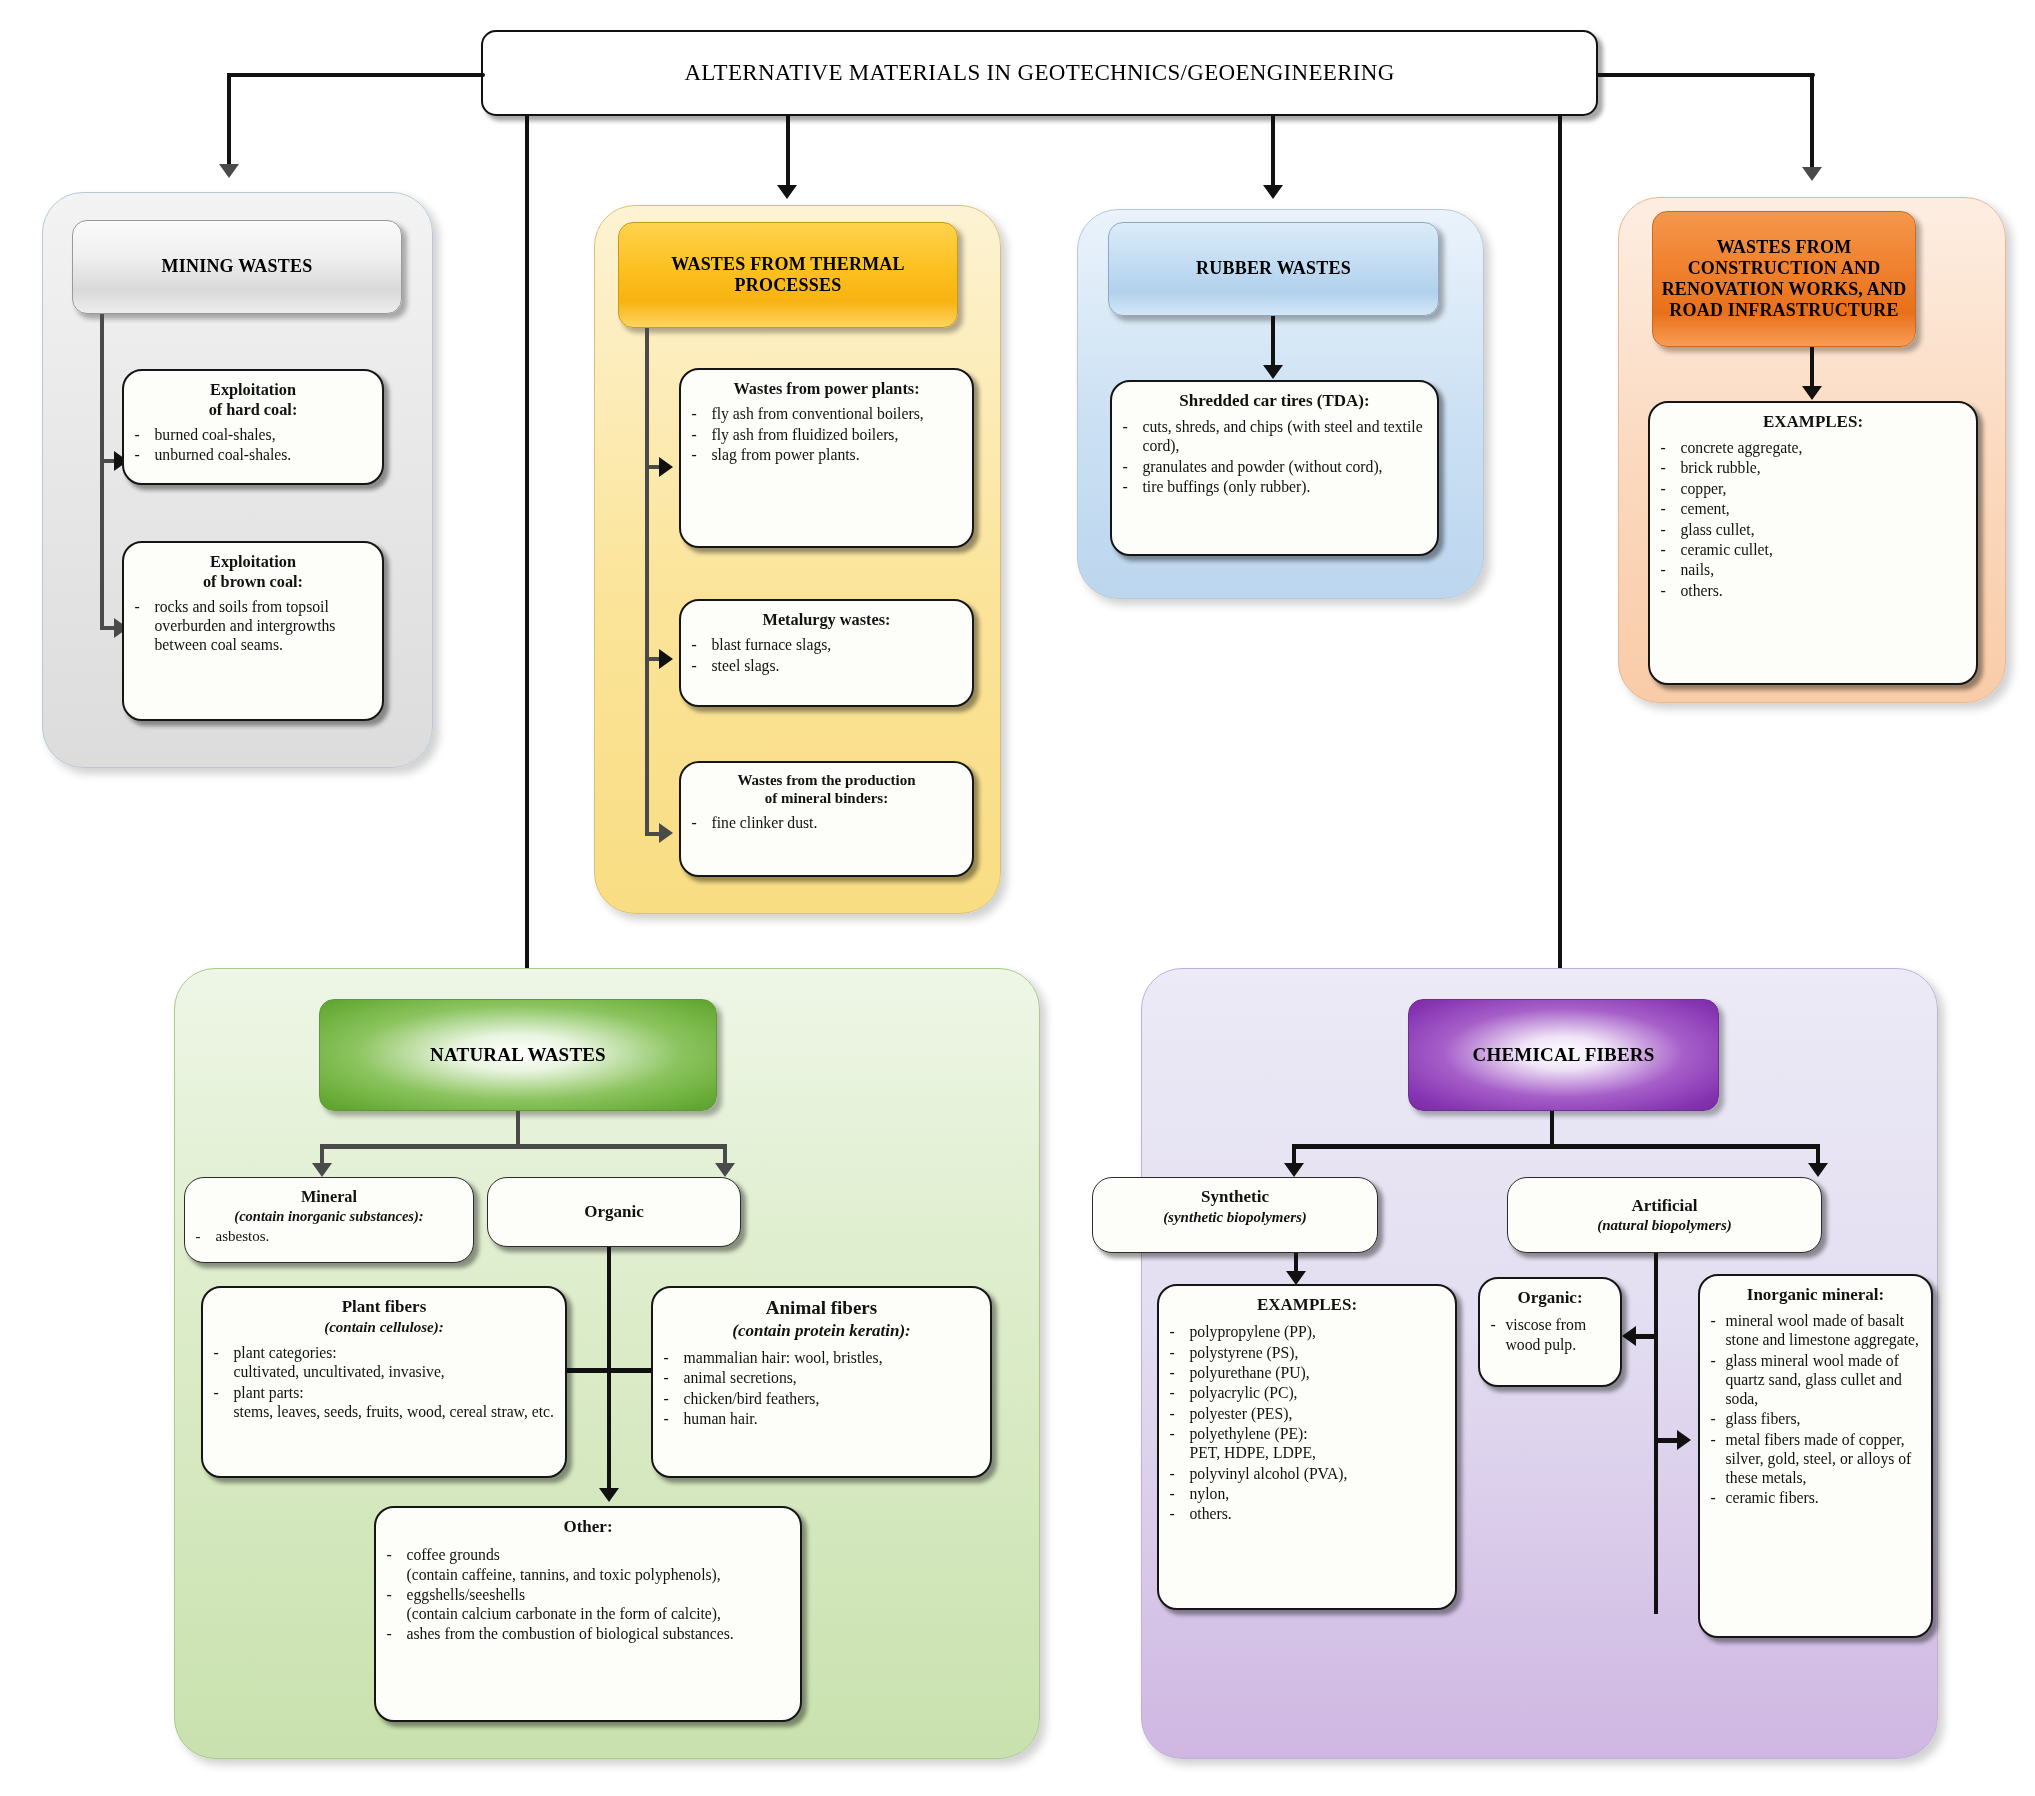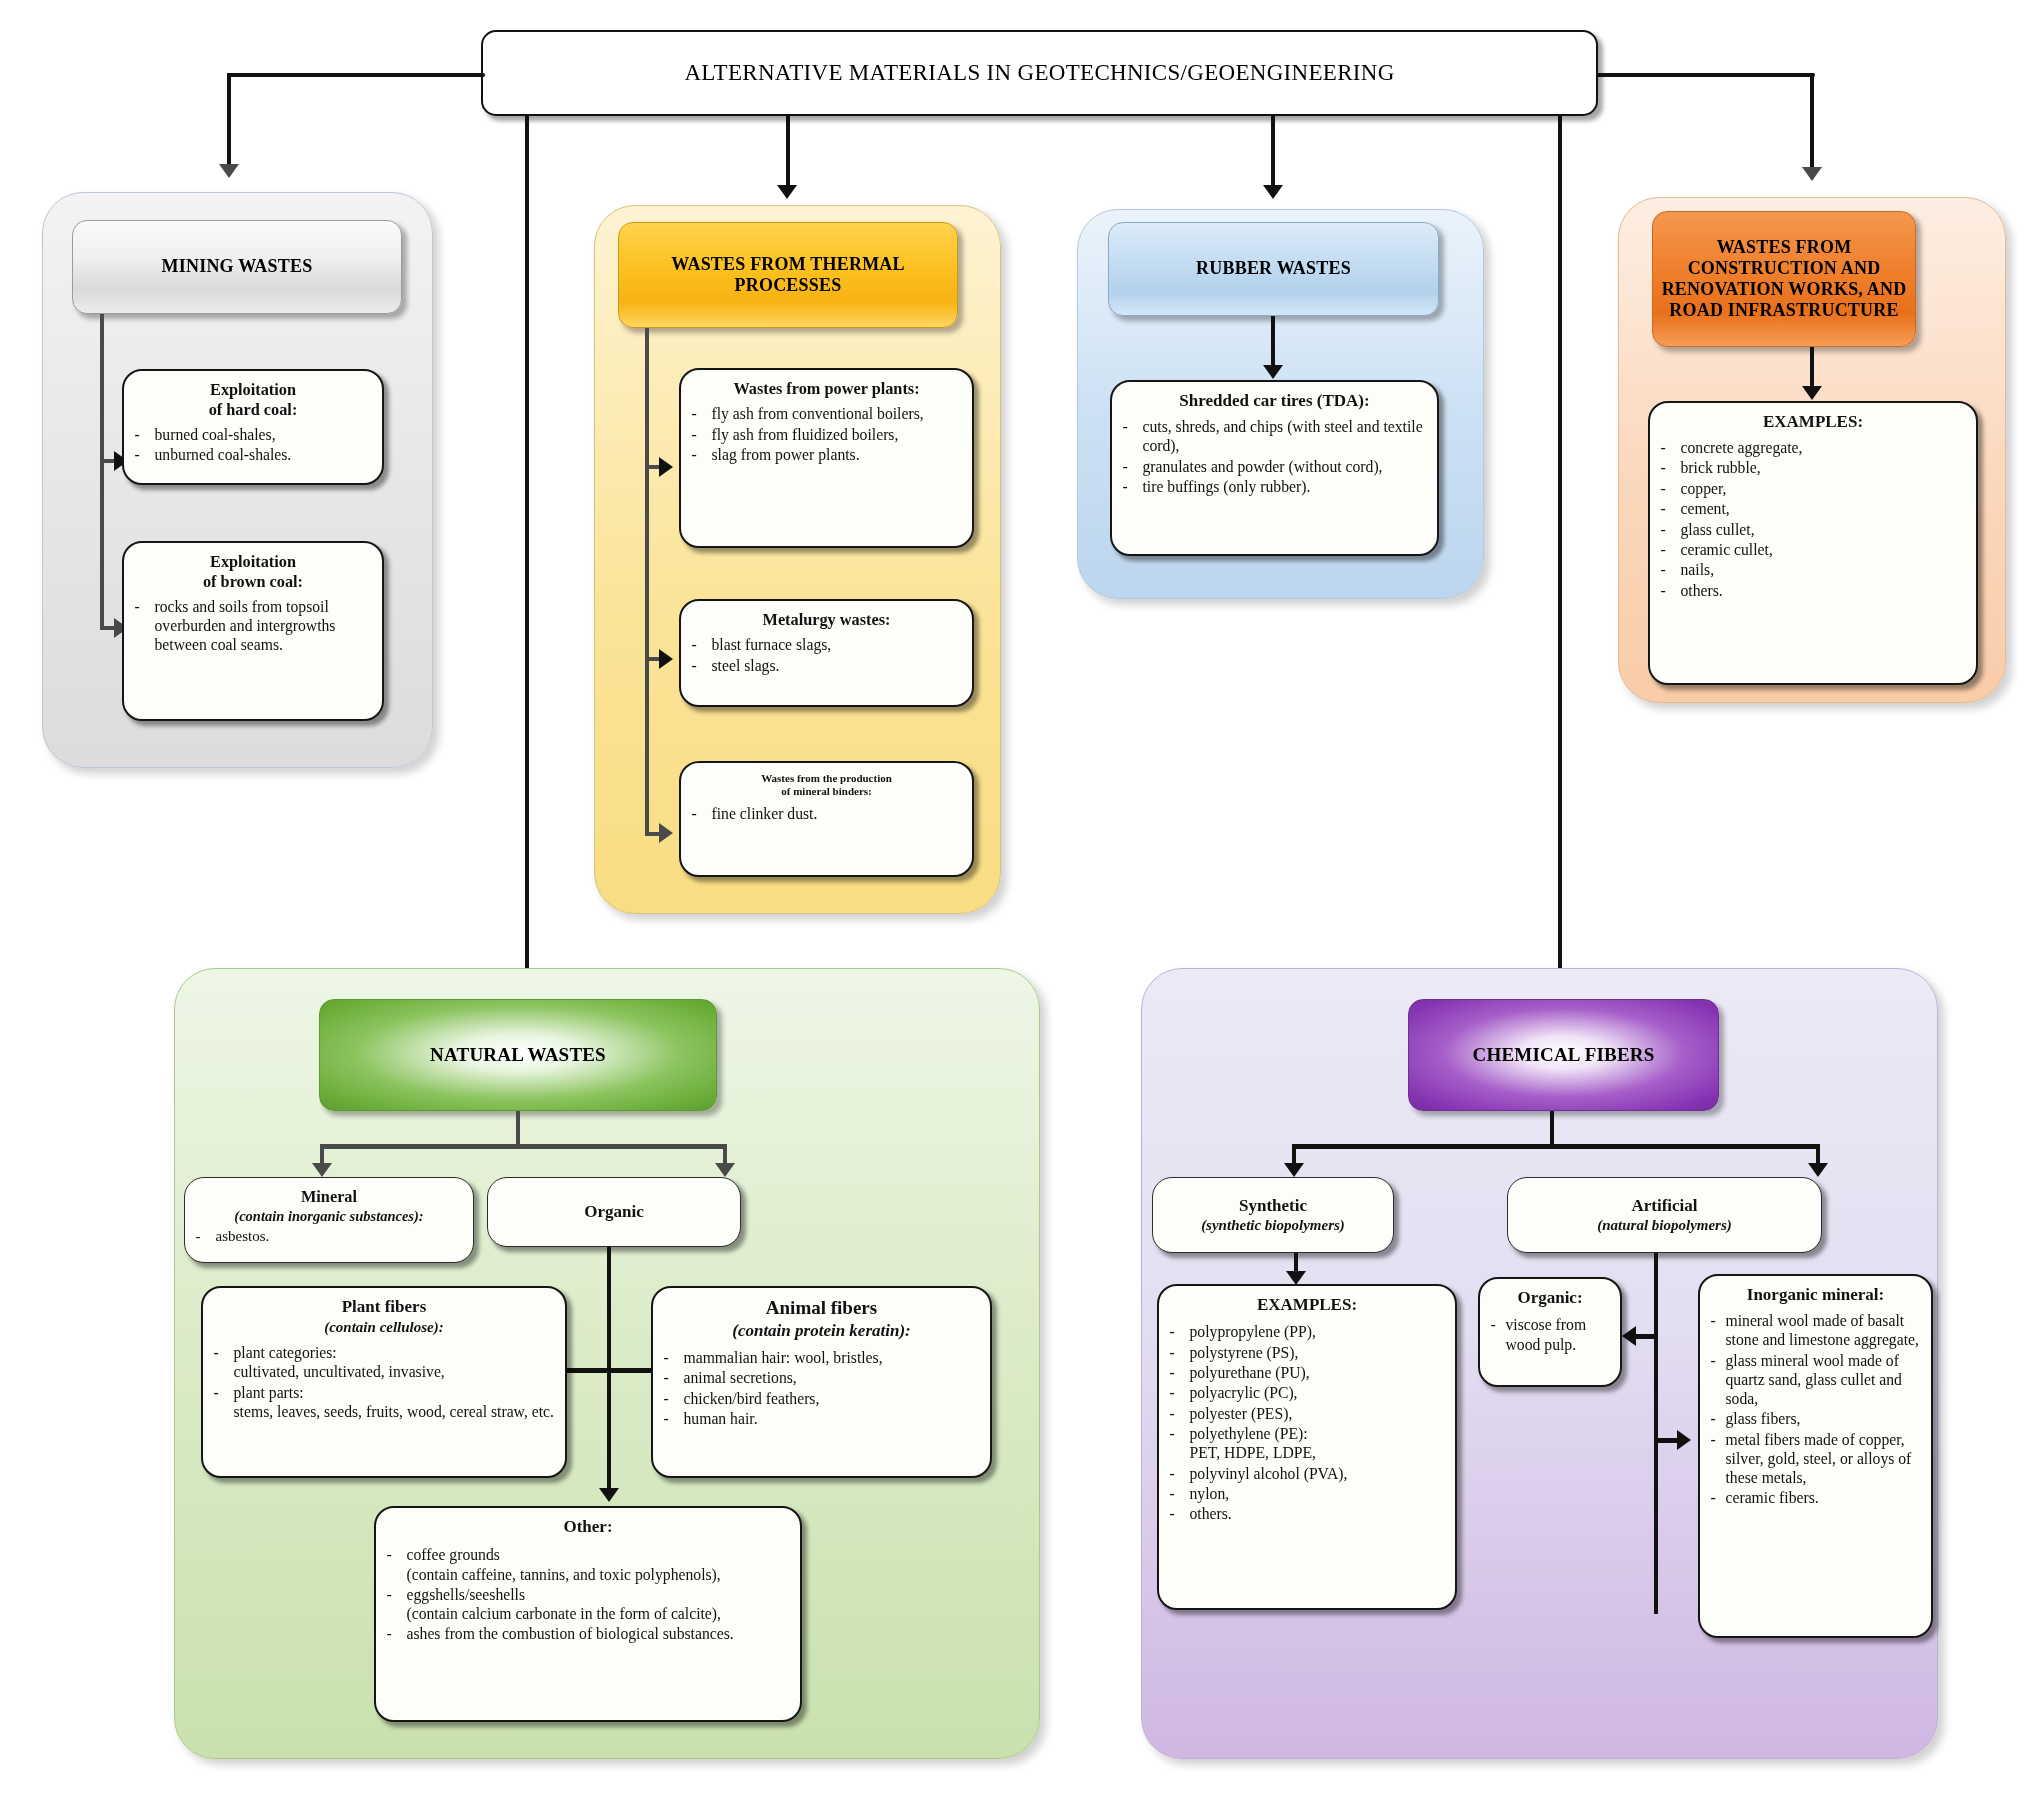--- a/index.html
+++ b/index.html
@@ -180,21 +180,21 @@
           <span class="txt">blast furnace slags,</span>
         </li>
       <li>
           <span class="dash">-</span>
           <span class="txt">steel slags.</span>
         </li>
     </ul>
   </div>
 
   <div class="wbox" style="left:679px;top:761px;width:295px;height:116px;font-size:15.7px;">
-    <div class="ttl" style="font-size:11px;white-space:pre-line;text-align:center;">Wastes from the production
+    <div class="ttl" style="font-size:15px;white-space:pre-line;text-align:center;">Wastes from the production
 of mineral binders:</div>
     <ul>
       <li>
           <span class="dash">-</span>
           <span class="txt">fine clinker dust.</span>
         </li>
     </ul>
   </div>
 
   <div class="panel" id="p-rubber"></div>
@@ -365,21 +365,21 @@
     <span>CHEMICAL FIBERS</span>
   </div>
 
   <div class="ln" style="left:1550px;top:1111px;width:4.1px;height:37px;"></div>
   <div class="ln" style="left:1292px;top:1144px;width:528px;height:5.2px;"></div>
   <div class="ln" style="left:1292px;top:1144px;width:4.1px;height:22px;"></div>
   <div class="arw-d" style="left:1284px;top:1163px;"></div>
   <div class="ln" style="left:1816px;top:1144px;width:4.1px;height:22px;"></div>
   <div class="arw-d" style="left:1808px;top:1163px;"></div>
 
-  <div class="wbox" style="left:1152px;top:1177px;width:242px;height:76px;display:flex;flex-direction:column;align-items:center;justify-content:center;border-width:1.7px;border-color:#2b2b2b;">
+  <div class="wbox" style="left:1092px;top:1177px;width:286px;height:76px;display:flex;flex-direction:column;align-items:center;border-width:1.7px;border-color:#2b2b2b;">
     <div class="plain" style="font-size:17px;">Synthetic</div>
     <div class="plain" style="font-size:15px;font-style:italic;">(synthetic biopolymers)</div>
   </div>
 
   <div class="wbox" style="left:1507px;top:1177px;width:315px;height:76px;display:flex;flex-direction:column;align-items:center;justify-content:center;border-width:1.7px;border-color:#2b2b2b;">
     <div class="plain" style="font-size:17px;">Artificial</div>
     <div class="plain" style="font-size:15px;font-style:italic;">(natural biopolymers)</div>
   </div>
 
   <div class="ln" style="left:1294px;top:1253px;width:4.1px;height:22px;"></div>

